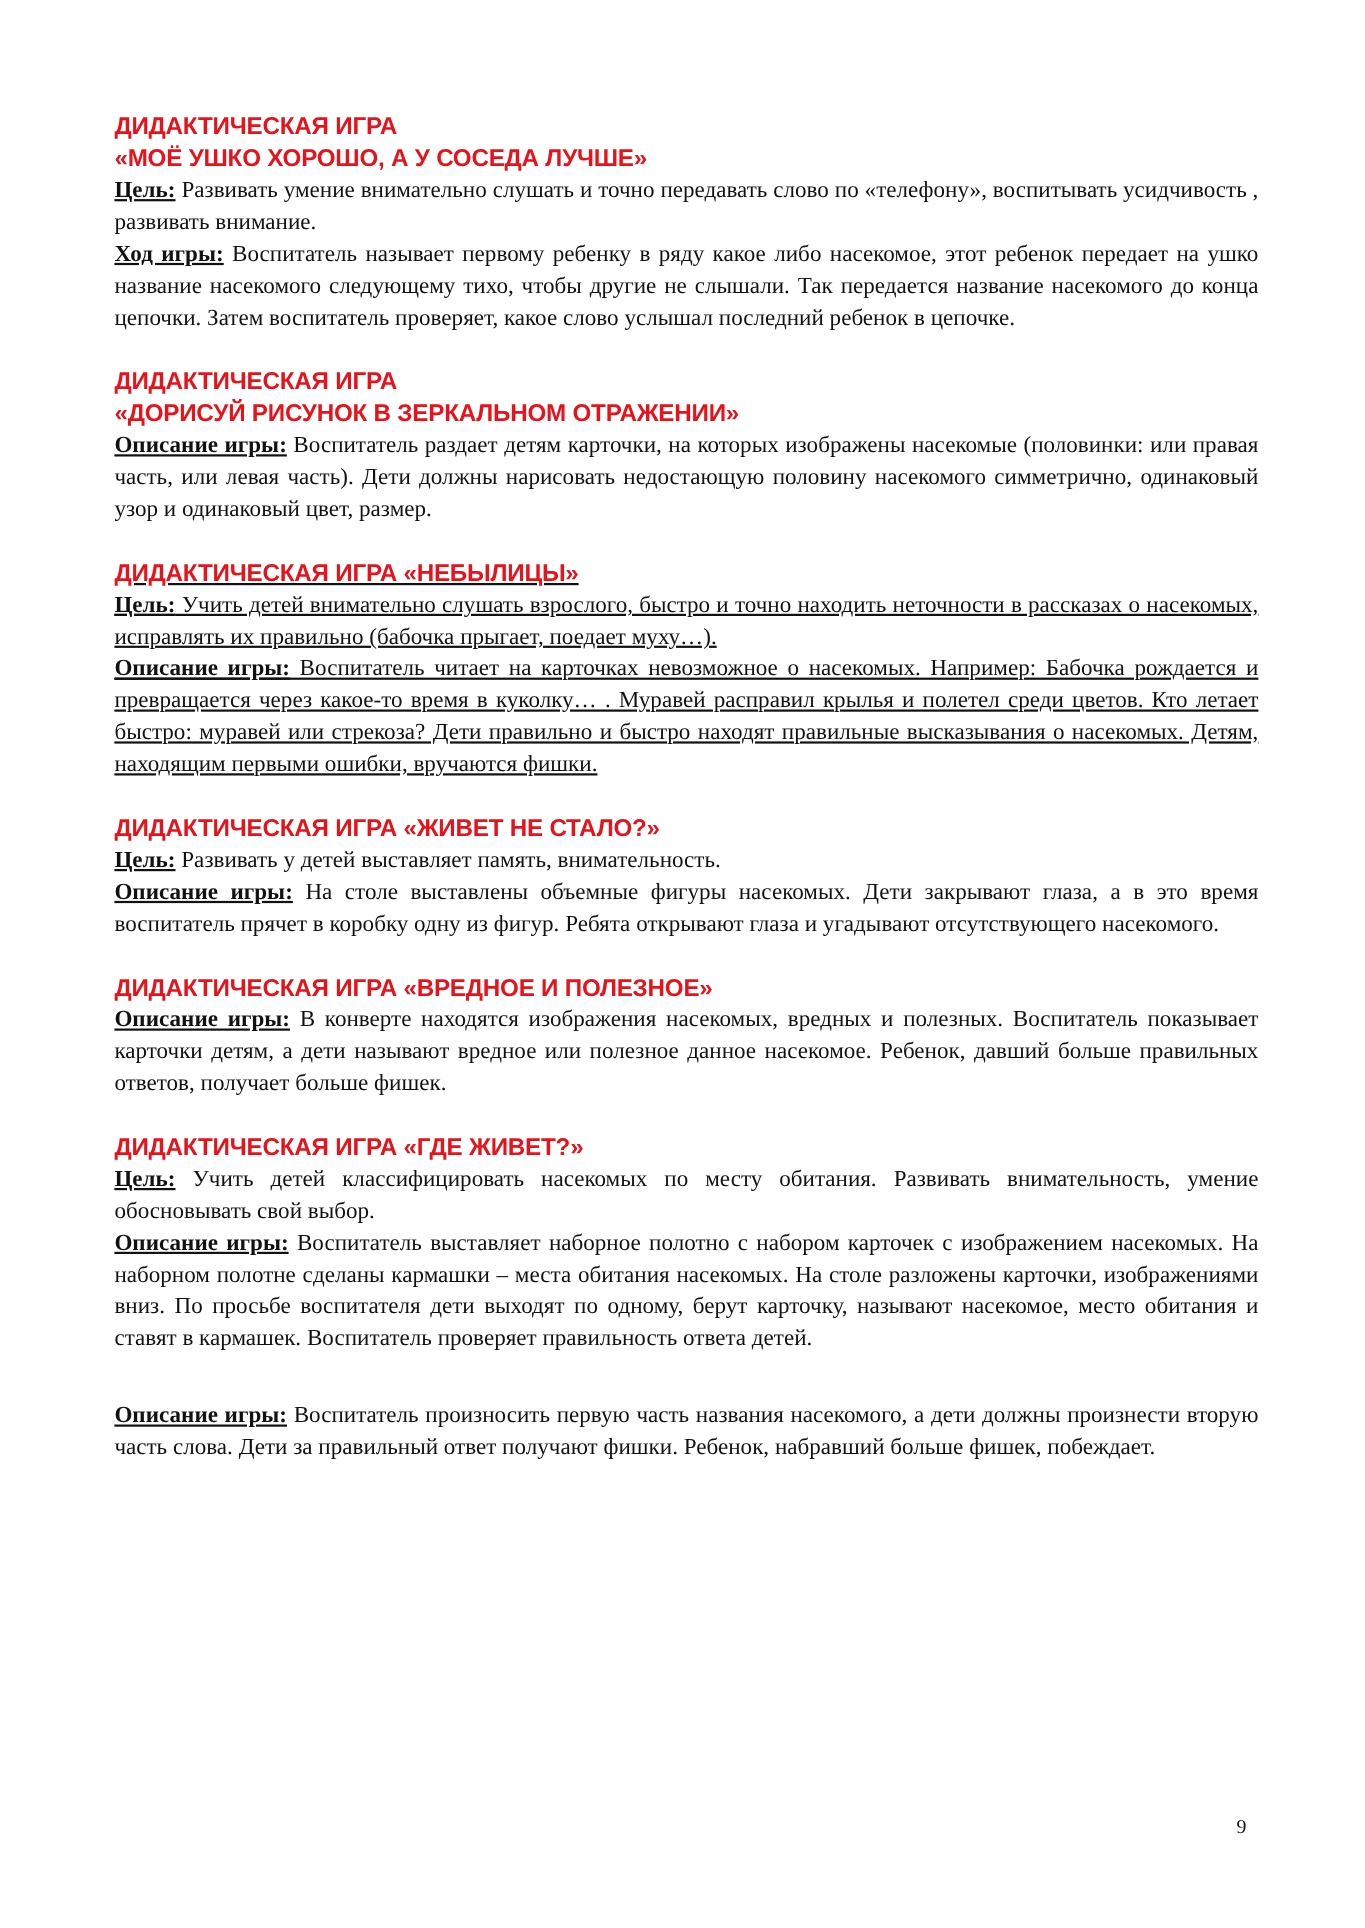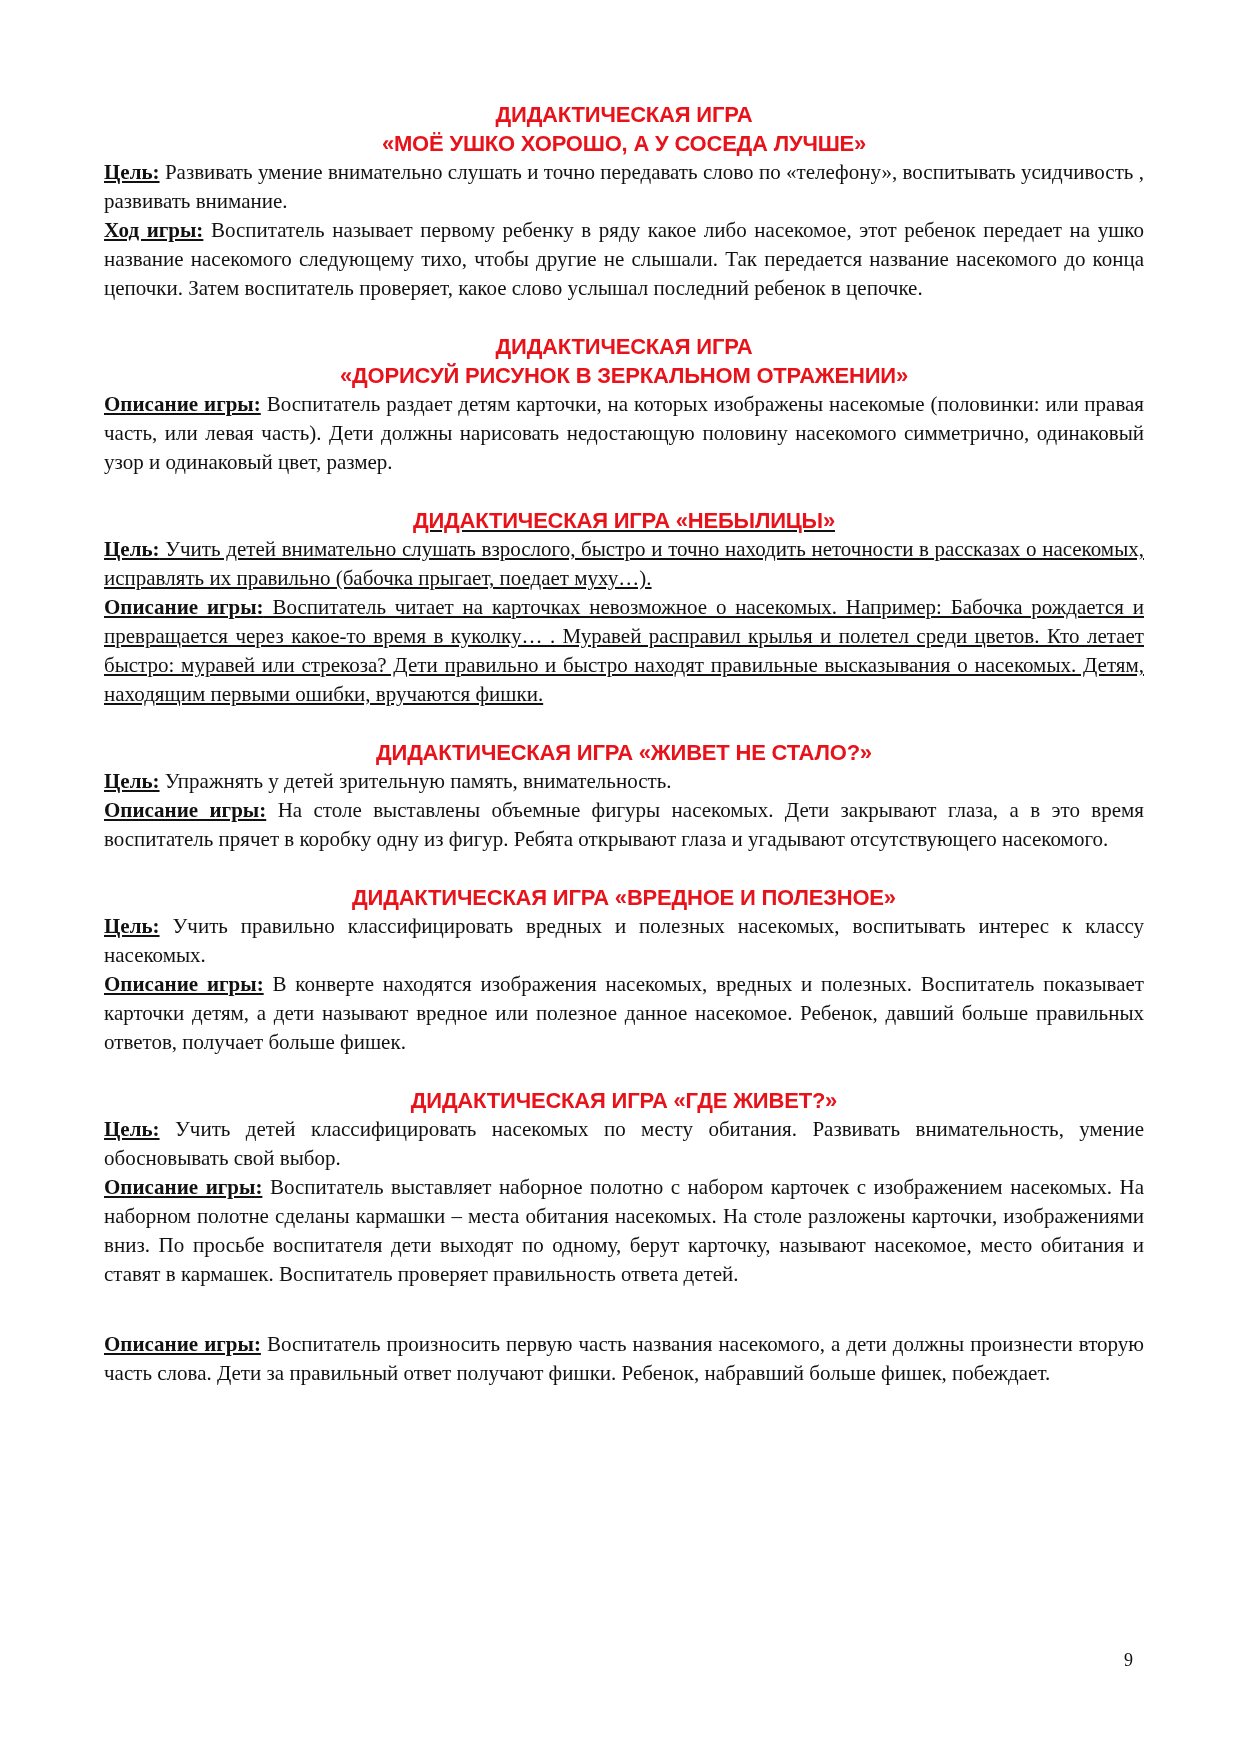--- a/index.html
+++ b/index.html
@@ -5,21 +5,21 @@
   html, body { margin: 0; padding: 0; background: #ffffff; }
   body { width: 1241px; height: 1753px; position: relative; overflow: hidden; }
   .page {
     position: absolute; left: 104px; top: 100px; width: 1040px;
     font-family: "Liberation Serif", "DejaVu Serif", serif;
     font-size: 21px; line-height: 29px; color: #111;
   }
   .game { margin: 0; }
   .title {
     font-family: "Liberation Sans", "DejaVu Sans", sans-serif;
-    font-weight: bold; color: #e8121a; text-align: center;
+    font-weight: bold; color: #e8121a; 
     font-size: 22px; line-height: 29px; letter-spacing: -0.2px;
   }
   .para { text-align: justify; margin: 0; }
   .label { font-weight: bold; text-decoration: underline; text-underline-offset: 2px; }
   .page-number {
     position: absolute; left: 1124px; top: 1650px;
     font-family: "Liberation Serif", serif; font-size: 18px; color: #111;
   }
 </style>
 </head>
@@ -49,29 +49,28 @@
       <div>ДИДАКТИЧЕСКАЯ ИГРА «НЕБЫЛИЦЫ»</div>
     </div>
     <p class="para"><span class="label">Цель:</span><span> Учить детей внимательно слушать взрослого, быстро и точно находить неточности в рассказах о насекомых, исправлять их правильно (бабочка прыгает, поедает муху…).</span></p>
     <p class="para"><span class="label">Описание игры:</span><span> Воспитатель читает на карточках  невозможное о насекомых. Например: Бабочка рождается и превращается через какое-то время в куколку… . Муравей расправил крылья и полетел среди цветов. Кто летает быстро: муравей или стрекоза? Дети правильно и быстро находят правильные высказывания о насекомых. Детям, находящим первыми ошибки, вручаются фишки.</span></p>
   </section>
 
   <section class="game" style="margin-bottom:29px;">
     <div class="title">
       <div>ДИДАКТИЧЕСКАЯ ИГРА «ЖИВЕТ НЕ СТАЛО?»</div>
     </div>
-    <p class="para"><span class="label">Цель:</span><span> Упражнять у детей зрительную память, внимательность.</span></p>
+    <p class="para"><span class="label">Цель:</span><span> Развивать у детей выставляет память, внимательность.</span></p>
     <p class="para"><span class="label">Описание игры:</span><span> На столе выставлены объемные фигуры насекомых. Дети закрывают глаза, а в это время воспитатель прячет в коробку одну из фигур. Ребята открывают глаза и угадывают отсутствующего насекомого.</span></p>
   </section>
 
   <section class="game" style="margin-bottom:29px;">
     <div class="title">
       <div>ДИДАКТИЧЕСКАЯ ИГРА «ВРЕДНОЕ И ПОЛЕЗНОЕ»</div>
     </div>
-    <p class="para"><span class="label">Цель:</span><span> Учить правильно классифицировать вредных и полезных насекомых, воспитывать интерес к классу насекомых.</span></p>
     <p class="para"><span class="label">Описание игры:</span><span> В конверте находятся изображения насекомых, вредных и полезных. Воспитатель показывает карточки детям, а дети называют вредное или полезное данное насекомое. Ребенок, давший больше правильных ответов, получает больше фишек.</span></p>
   </section>
 
   <section class="game" style="margin-bottom:41px;">
     <div class="title">
       <div>ДИДАКТИЧЕСКАЯ ИГРА  «ГДЕ ЖИВЕТ?»</div>
     </div>
     <p class="para"><span class="label">Цель:</span><span> Учить детей классифицировать насекомых по месту обитания. Развивать внимательность, умение обосновывать свой выбор.</span></p>
     <p class="para"><span class="label">Описание игры:</span><span> Воспитатель выставляет наборное полотно с набором карточек с изображением насекомых. На наборном полотне сделаны кармашки – места обитания насекомых. На столе разложены карточки, изображениями вниз. По просьбе воспитателя дети выходят по одному, берут карточку, называют насекомое, место обитания и ставят в кармашек. Воспитатель проверяет правильность ответа детей.</span></p>
   </section>

